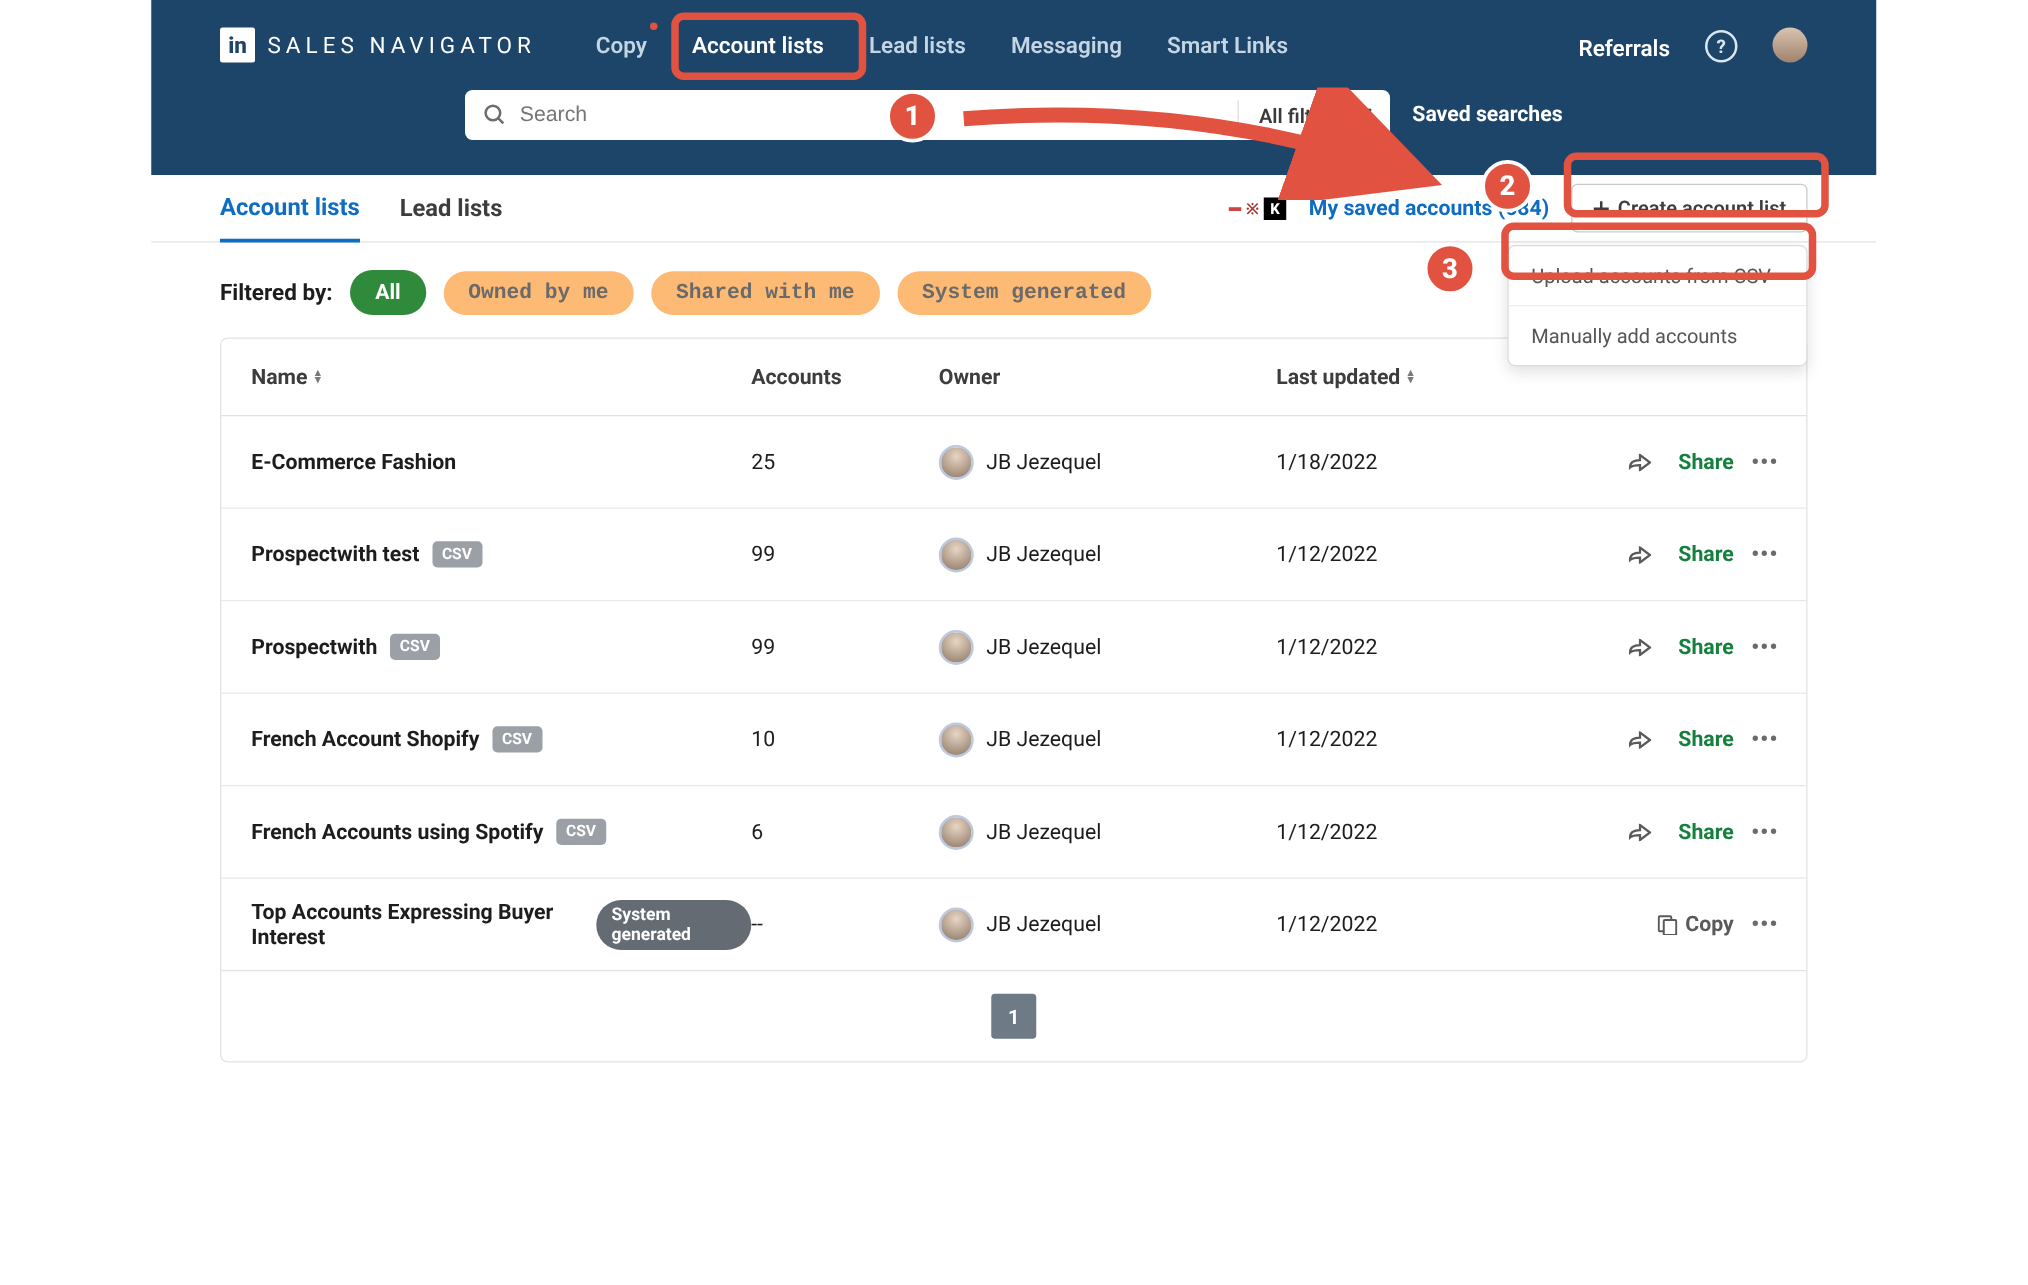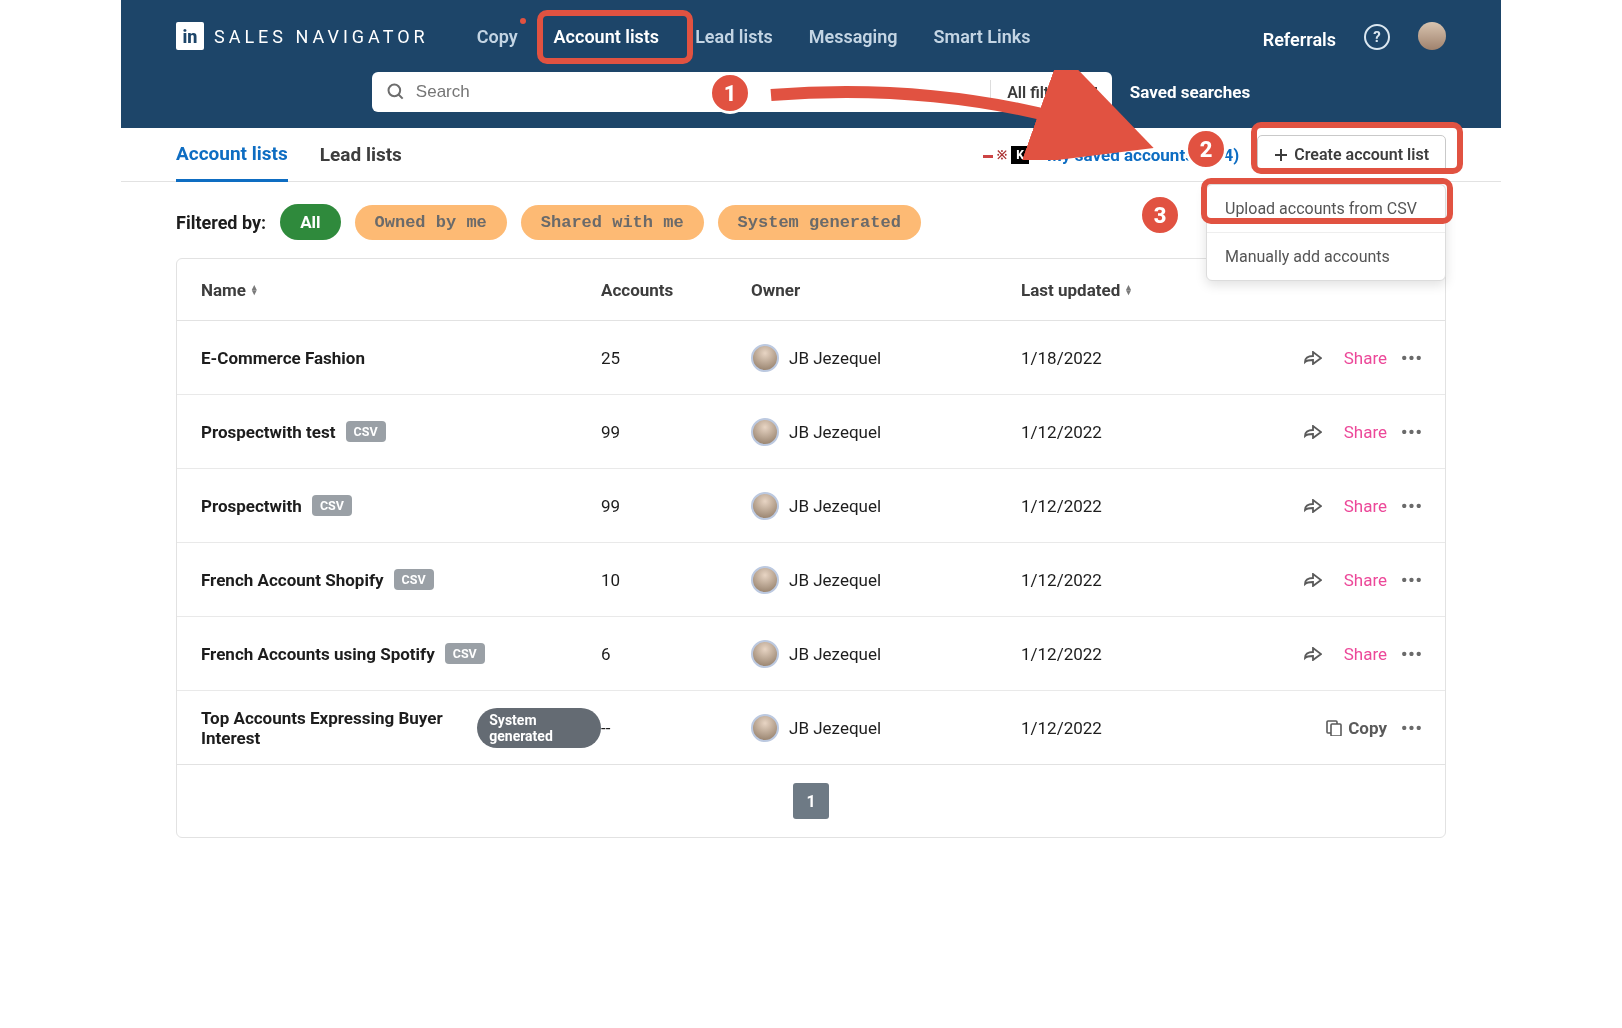--- a/index.html
+++ b/index.html
@@ -13,21 +13,21 @@
   .nav-links { display: flex; gap: 0; }
   .nav-link { color: #c4d5e4; font-weight: 600; font-size: 18px; padding: 22px 18px; position: relative; cursor: pointer; }
   .nav-link.active { color: #fff; }
   .nav-link .dot { position: absolute; top: 14px; right: 10px; width: 6px; height: 6px; background: #e15241; border-radius: 50%; }
   
   .topnav-right { margin-left: auto; display: flex; align-items: flex-end; gap: 28px; }
   .referrals { color: #fff; font-weight: 600; font-size: 18px; }
   .help-icon { width: 26px; height: 26px; border: 2px solid #dbe7f0; border-radius: 50%; color: #dbe7f0; display: flex; align-items: center; justify-content: center; font-size: 15px; font-weight: 700; }
   .avatar-top { width: 28px; height: 28px; border-radius: 50%; background: linear-gradient(#d8c4b0, #a0826d); }
 
-  .searchbar-row { background: #1d4569; padding: 0 0 16px 0; display: flex; justify-content: center; align-items: center; gap: 18px; }
+  .searchbar-row { background: #1d4569; padding: 0 0 28px 0; display: flex; justify-content: center; align-items: center; gap: 18px; }
   .search-wrap { background: #fff; border-radius: 6px; display: flex; align-items: center; width: 740px; height: 40px; padding: 0 14px; }
   .search-wrap svg { flex-shrink: 0; }
   .search-input { border: none; outline: none; font-size: 17px; margin-left: 10px; flex: 1; color: #555; }
   .all-filters { display: flex; align-items: center; gap: 8px; font-weight: 600; color: #3a3a3a; border-left: 1px solid #ddd; padding-left: 16px; height: 24px; cursor: pointer; }
   .saved-searches { color: #fff; font-weight: 700; font-size: 17px; cursor: pointer; }
 
   .subtabs-row { background: #fff; border-bottom: 1px solid #e2e2e2; display: flex; align-items: center; padding: 0 55px; height: 54px; position: relative; }
   .subtab { font-weight: 700; font-size: 19px; padding: 14px 0; margin-right: 32px; color: #3d3d3d; cursor: pointer; }
   .subtab.active { color: #0e6dc2; border-bottom: 3px solid #0e6dc2; }
   .subtabs-right { margin-left: auto; display: flex; align-items: center; gap: 18px; }
@@ -53,21 +53,21 @@
   .sort-caret { display: inline-flex; flex-direction: column; line-height: 5px; font-size: 9px; color: #7a7a7a; }
   .trow { height: 74px; border-bottom: 1px solid #e9e9e9; font-size: 17px; }
   .trow:last-of-type { border-bottom: 1px solid #e2e2e2; }
   .name-cell { display: flex; align-items: center; gap: 10px; font-weight: 700; }
   .badge { font-size: 12.5px; font-weight: 700; padding: 3px 8px; border-radius: 4px; }
   .badge-csv { background: #9aa0a6; color: #fff; }
   .badge-sys { background: #646b73; color: #fff; border-radius: 999px; padding: 4px 12px; font-size: 14px; }
   .owner-cell { display: flex; align-items: center; gap: 10px; }
   .avatar-sm { width: 28px; height: 28px; border-radius: 50%; background: radial-gradient(circle at 50% 30%, #e8d5c4, #8a7560); border: 2px solid #bcc9e0; }
   .actions-cell { display: flex; justify-content: flex-end; align-items: center; gap: 14px; }
-  .action-share { display: flex; align-items: center; gap: 22px; font-weight: 400; color: #ec4899; cursor: pointer; }
+  .action-share { display: flex; align-items: center; gap: 22px; font-weight: 700; color: #15803d; cursor: pointer; }
   .action-copy { display: flex; align-items: center; gap: 6px; font-weight: 700; color: #5a5a5a; cursor: pointer; padding-left: 36px; }
   .dots { width: 20px; color: #6a6a6a; font-weight: 900; letter-spacing: 1px; cursor: pointer; }
   .pager { display: flex; justify-content: center; padding: 18px 0; }
   .page-btn { width: 36px; height: 36px; background: #6e7a85; color: #fff; font-weight: 700; display: flex; align-items: center; justify-content: center; border-radius: 3px; cursor: pointer; }
 
   
   .anno-box { position: absolute; border: 6px solid #e15241; border-radius: 10px; pointer-events: none; z-index: 50; }
   .anno-badge { position: absolute; width: 42px; height: 42px; border-radius: 50%; background: #e15241; color: #fff; font-weight: 800; font-size: 22px; display: flex; align-items: center; justify-content: center; z-index: 60; border: 3px solid #fff; }
   .anno-arrow { position: absolute; z-index: 55; pointer-events: none; }
 </style>

